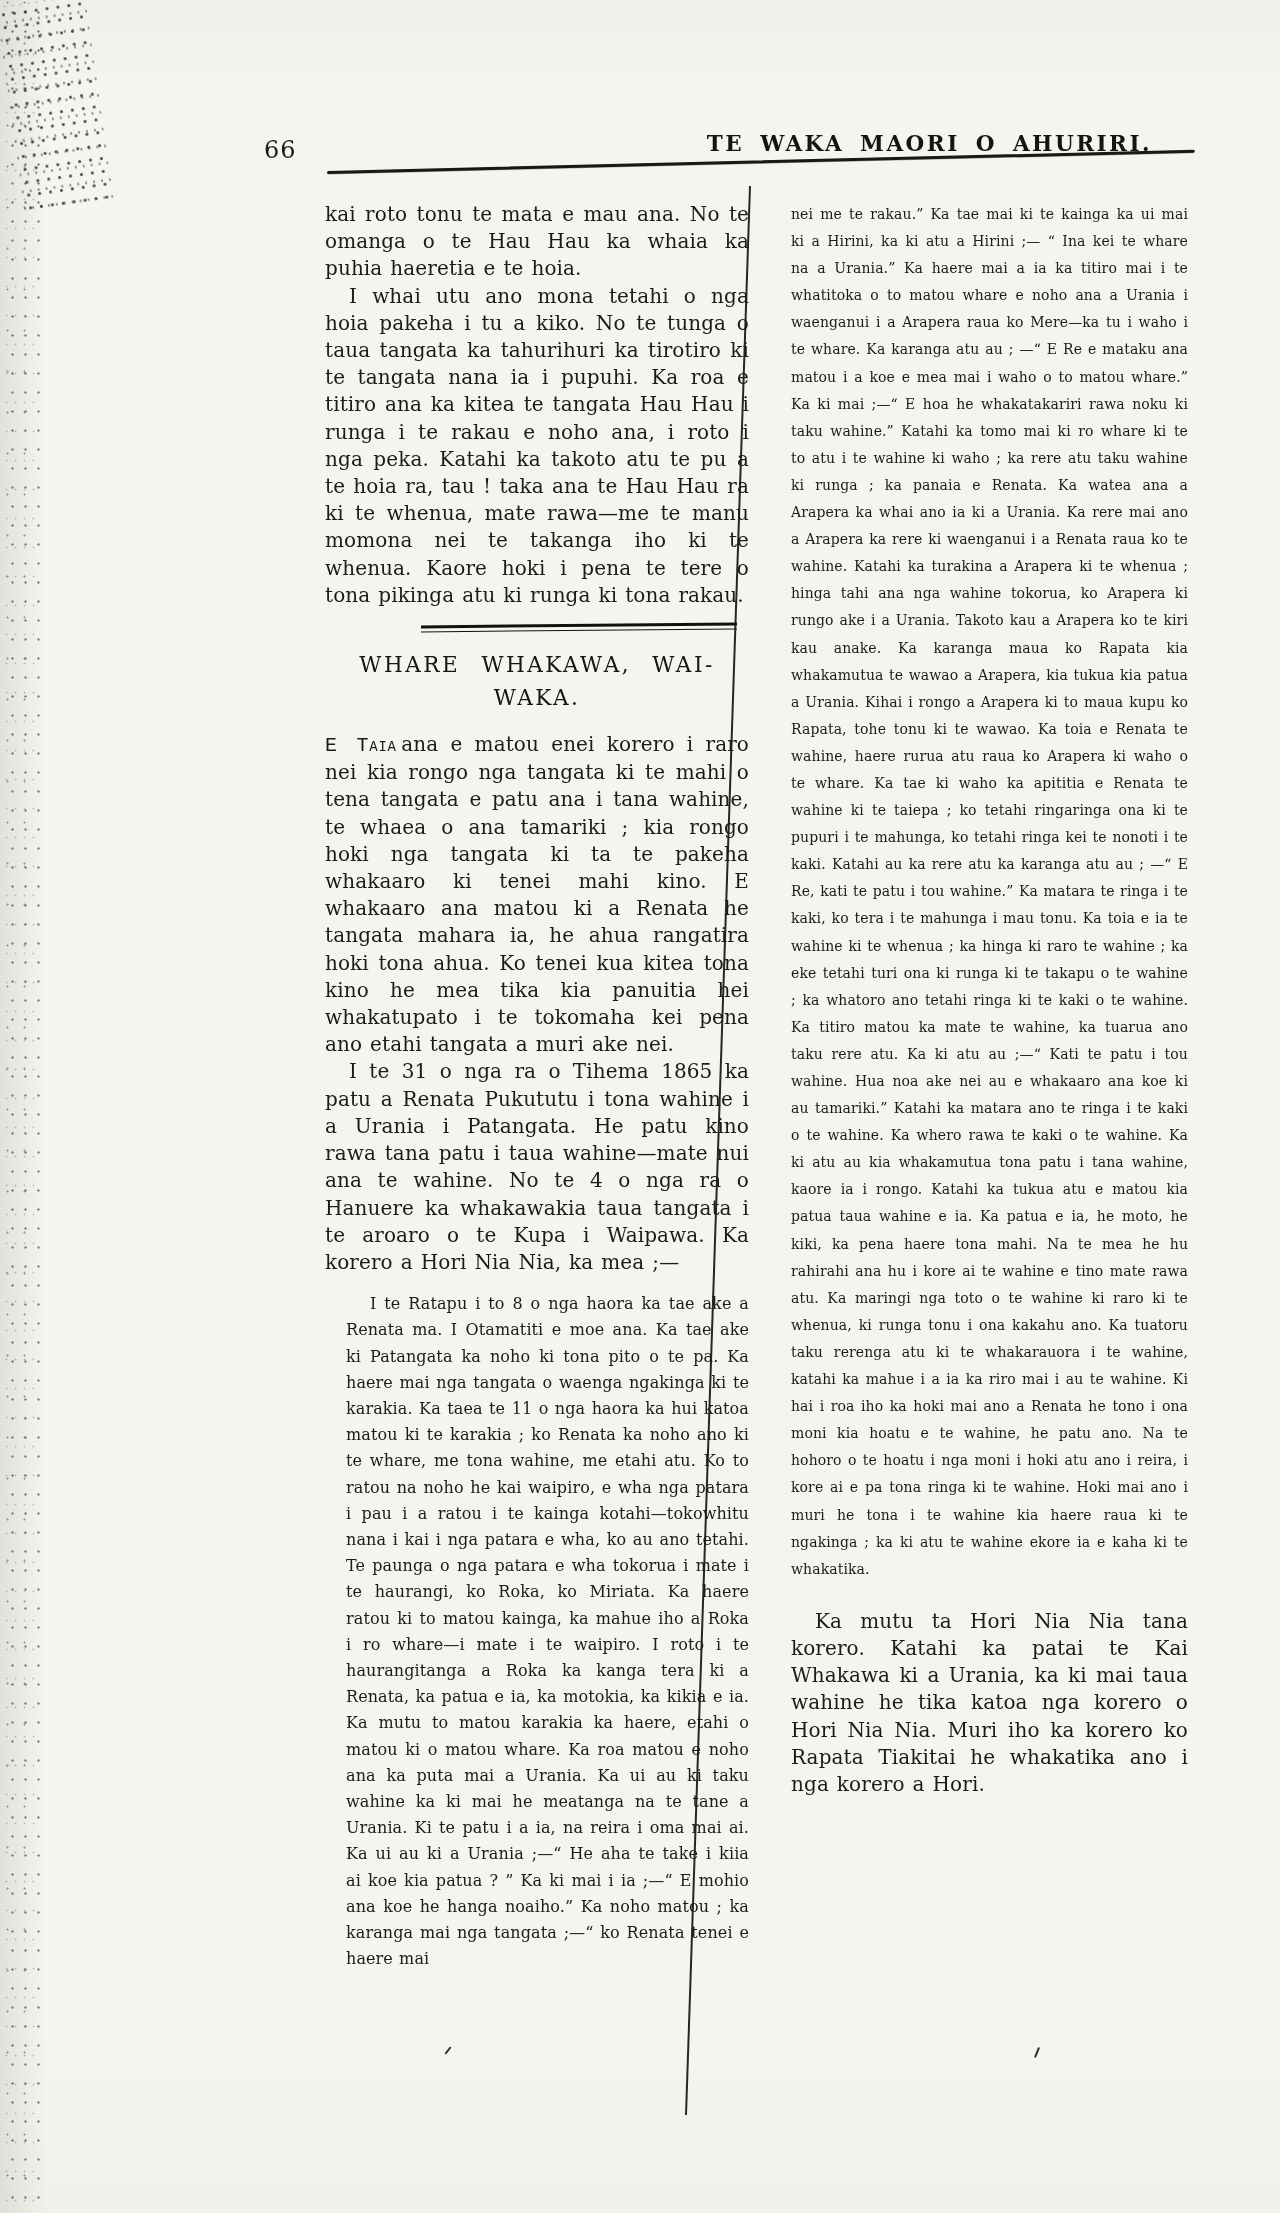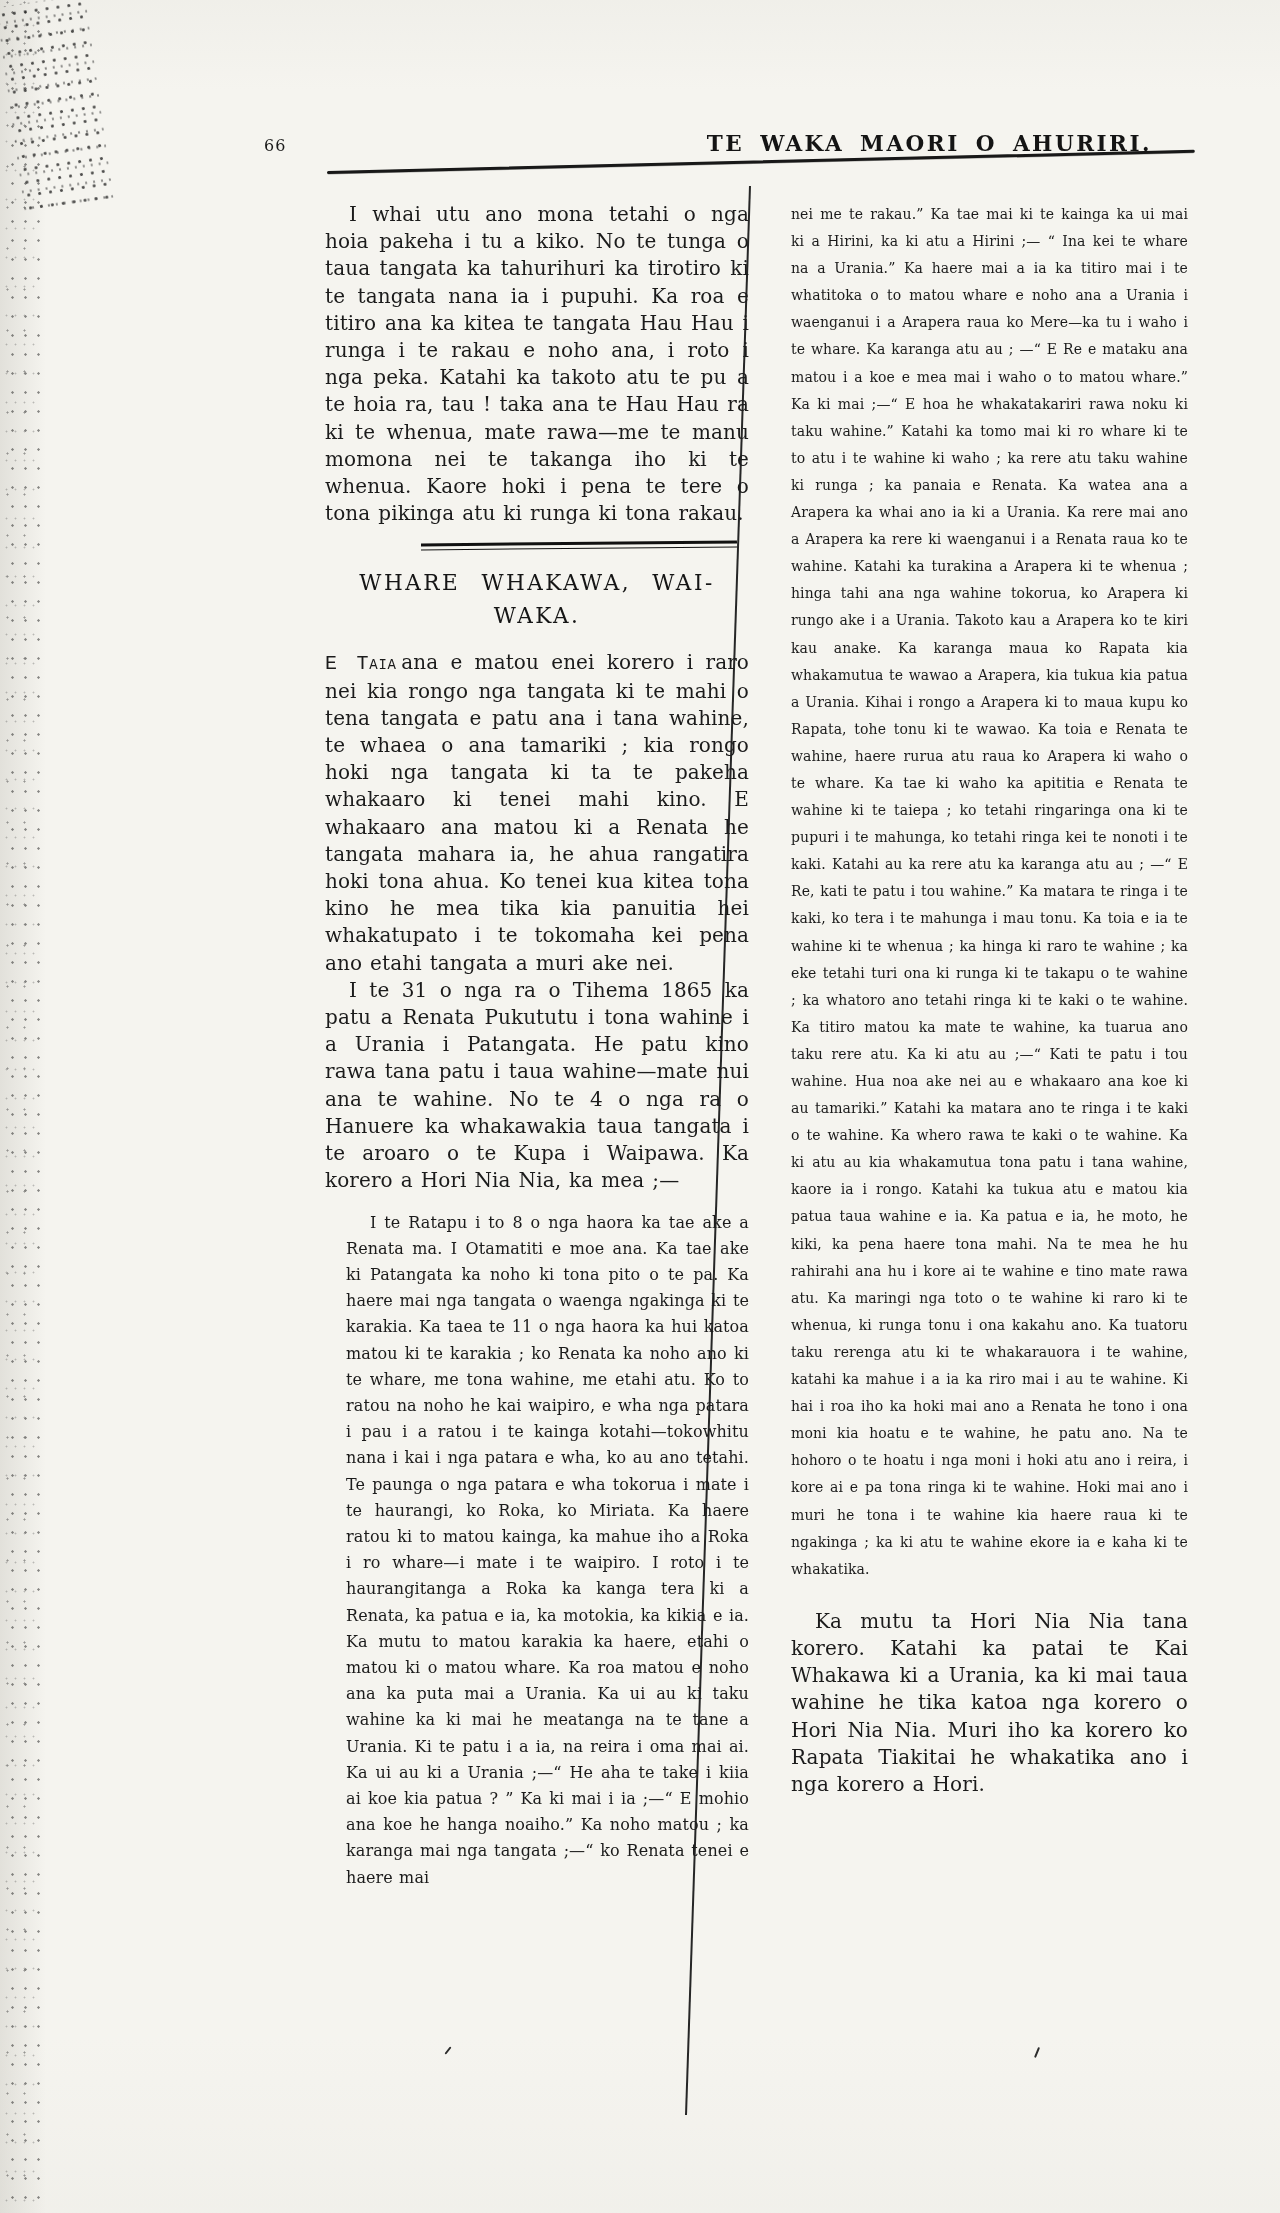--- a/index.html
+++ b/index.html
@@ -33,21 +33,21 @@
     background-image:
       radial-gradient(circle, rgba(15,15,15,0.95) 1.1px, rgba(0,0,0,0) 1.8px),
       radial-gradient(circle, rgba(40,40,40,0.7) 0.9px, rgba(0,0,0,0) 1.5px);
     background-size: 11px 13px, 8px 17px;
     background-position: 1px 2px, 5px 8px;
     opacity: 0.75;
     transform: rotate(-8deg);
   }
   .page-number {
     position: absolute; left: 264px; top: 136px;
-    font-size: 16px; letter-spacing: 1px;
+    font-size: 24px; letter-spacing: 1px;
   }
   .masthead {
     position: absolute; left: 330px; top: 131px; width: 822px;
     text-align: right;
     font-size: 21.5px; font-weight: 700; letter-spacing: 2.5px;
     word-spacing: 6px;
     color: #141414;
   }
   .header-rule {
     position: absolute; left: 327px; top: 171px; width: 868px; height: 3px;
@@ -102,20 +102,21 @@
 <div class="sheet">
   <div class="noise-band"></div>
   <div class="noise-top"></div>
 
   <div class="page-number">66</div>
   <div class="masthead">TE WAKA MAORI O AHURIRI.</div>
   <div class="header-rule"></div>
   <div class="column-divider"></div>
 
   <div class="col col-left">
+    <p class="body-lg">kai roto tonu te mata e mau ana.  No te omanga o te Hau Hau ka whaia ka puhia haeretia e te hoia.</p>
     <p class="body-lg indent">I whai utu ano mona tetahi o nga hoia pakeha i tu a kiko.  No te tunga o taua tangata ka tahurihuri ka tirotiro ki te tangata nana ia i pupuhi.  Ka roa e titiro ana ka kitea te tangata Hau Hau i runga i te rakau e noho ana, i roto i nga peka.  Katahi ka takoto atu te pu a te hoia ra, tau ! taka ana te Hau Hau ra ki te whenua, mate rawa—me te manu momona nei te takanga iho ki te whenua.  Kaore hoki i pena te tere o tona pikinga atu ki runga ki tona rakau.</p>
 
     <div class="section-rule"></div>
 
     <h2 class="section-heading" style="margin-bottom:0; font-weight:400;">
       <span>WHARE WHAKAWA, WAI-</span><br>
       <span>WAKA.</span>
     </h2>
 
     <p class="body-lg" style="margin-top:17px;"><span class="lead-smallcaps">E Taia</span><span>ana e matou enei korero i raro nei kia rongo nga tangata ki te mahi o tena tangata e patu ana i tana wahine, te whaea o ana tamariki ; kia rongo hoki nga tangata ki ta te pakeha whakaaro ki tenei mahi kino.  E whakaaro ana matou ki a Renata he tangata mahara ia, he ahua rangatira hoki tona ahua.  Ko tenei kua kitea tona kino he mea tika kia panuitia hei whakatupato i te tokomaha kei pena ano etahi tangata a muri ake nei.</span></p>

